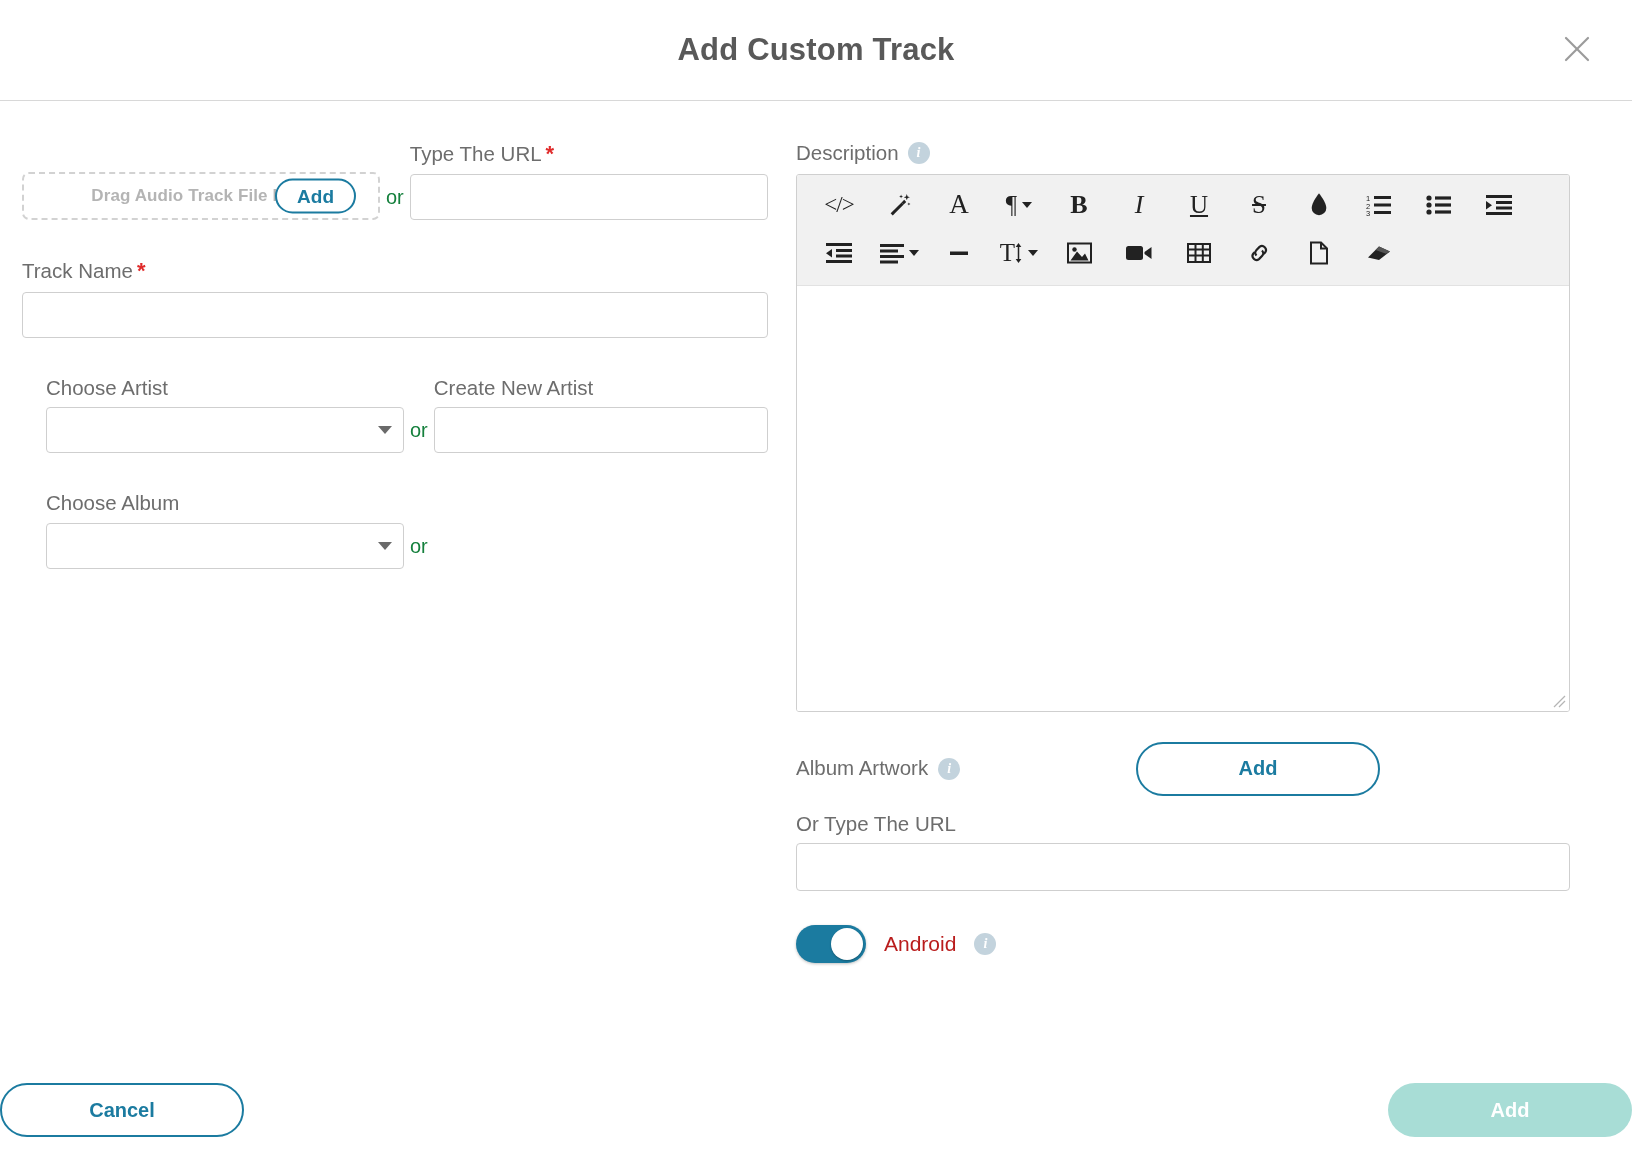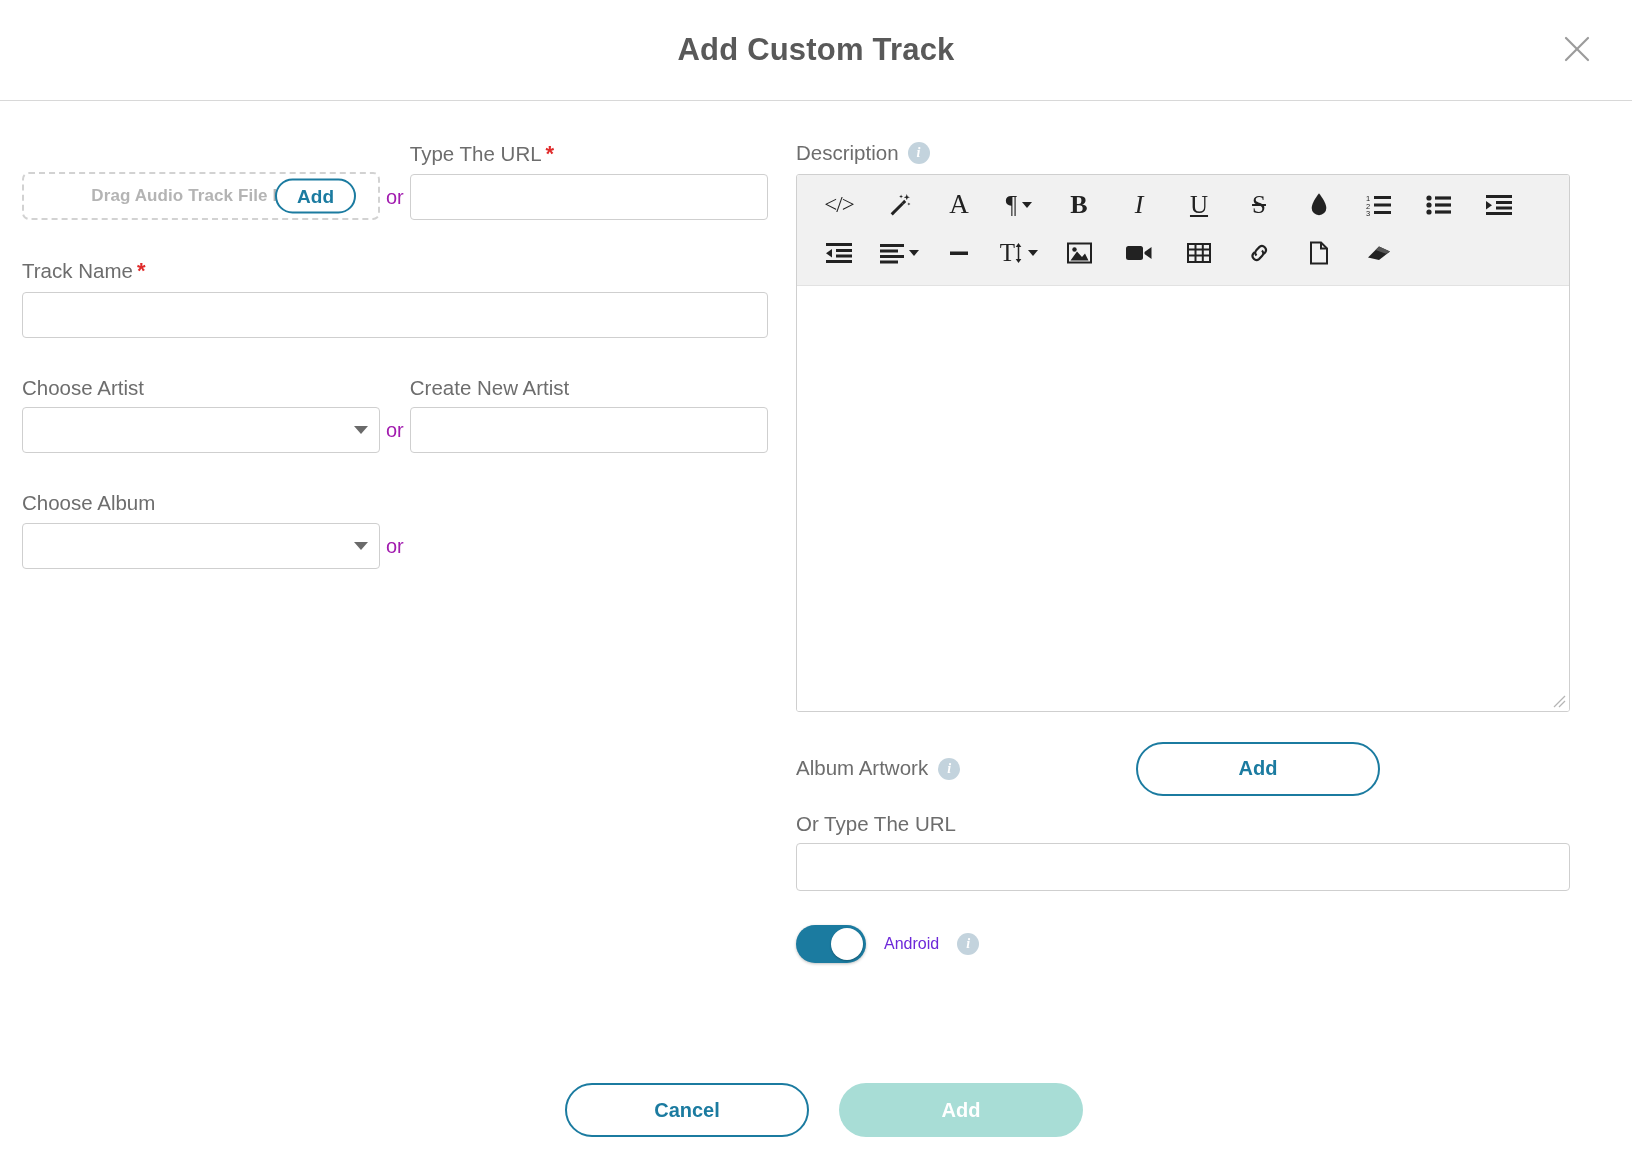--- a/index.html
+++ b/index.html
@@ -56,21 +56,21 @@
     position:relative; width:358px; height:46px;
     border:1px solid #cfcfcf; border-radius:4px; background:#fff;
   }
   .select-box .caret{
     position:absolute; right:11px; top:50%; transform:translateY(-50%);
     width:0; height:0;
     border-left:7px solid transparent; border-right:7px solid transparent;
     border-top:8px solid #6a6a6a;
   }
   .or-sep{
-    font-size:20px; color:#a21caf; padding:0 6px; line-height:46px;
+    font-size:20px; color:#15803d; padding:0 6px; line-height:46px;
     align-self:flex-end;
   }
 
   
   .row-dropzone{ display:flex; align-items:flex-end; }
   .dropzone{
     width:358px; height:48px;
     border:2px dashed #d2d2d2; border-radius:7px;
     display:flex; align-items:center; justify-content:center;
     position:relative;
@@ -83,21 +83,21 @@
     position:absolute; right:22px; top:50%; transform:translateY(-50%);
     background:#fff; border:2px solid #1b7ba0; border-radius:22px;
     color:#1b7ba0; font-weight:bold; font-size:19px;
     padding:6px 20px; cursor:pointer; line-height:1;
     font-family:"Liberation Sans", sans-serif;
   }
   .url-group{ flex:1; }
 
   .block{ margin-top:38px; }
   .row-2{ display:flex; align-items:flex-end; }
-  .row-2 .left-part{ width:358px; }
+  .row-2 .left-part{ width:358px;margin-left:24px; }
   .row-2 .right-part{ flex:1; }
 
   
   .label-row{ display:flex; align-items:center; gap:9px; margin-bottom:8px; }
   .info-icon{
     width:22px; height:22px; border-radius:50%;
     background:#c3d3dd; color:#fff;
     font-size:14px; font-weight:bold; font-style:italic;
     display:inline-flex; align-items:center; justify-content:center;
     font-family:"Liberation Serif", serif;
@@ -152,26 +152,26 @@
   .toggle{
     width:70px; height:38px; border-radius:19px; background:#1b7ba0;
     position:relative; cursor:pointer; flex:0 0 auto;
     box-shadow:0 1px 3px rgba(0,0,0,.25);
   }
   .toggle .knob{
     position:absolute; top:3px; right:3px;
     width:32px; height:32px; border-radius:50%; background:#fff;
     box-shadow:0 1px 2px rgba(0,0,0,.3);
   }
-  .toggle-label{ font-size:16px; color:#6d28d9; }
+  .toggle-label{ font-size:21px; color:#b91c1c; }
 
   
   .modal-footer{
     position:absolute; left:0; right:0; bottom:27px;
-    display:flex; justify-content:center; align-items:center; gap:30px;margin-left:16px;
+    display:flex; justify-content:space-between; align-items:center; gap:30px;
   }
   .btn-cancel{
     width:244px; height:54px;
     background:#fff; border:2px solid #1b7ba0; border-radius:30px;
     color:#1b7ba0; font-weight:bold; font-size:20px; cursor:pointer;
     font-family:"Liberation Sans", sans-serif;
   }
   .btn-submit{
     width:244px; height:54px;
     background:#a8ddd6; border:none; border-radius:30px;

